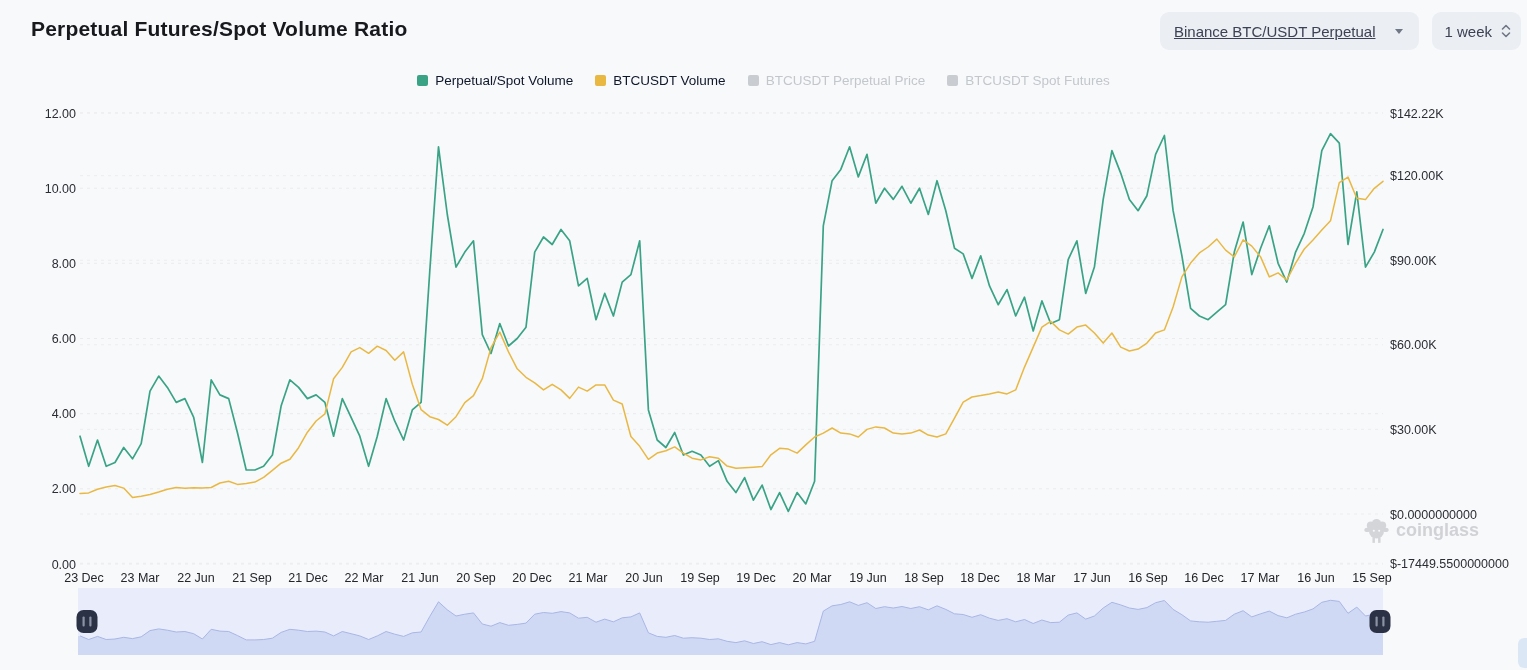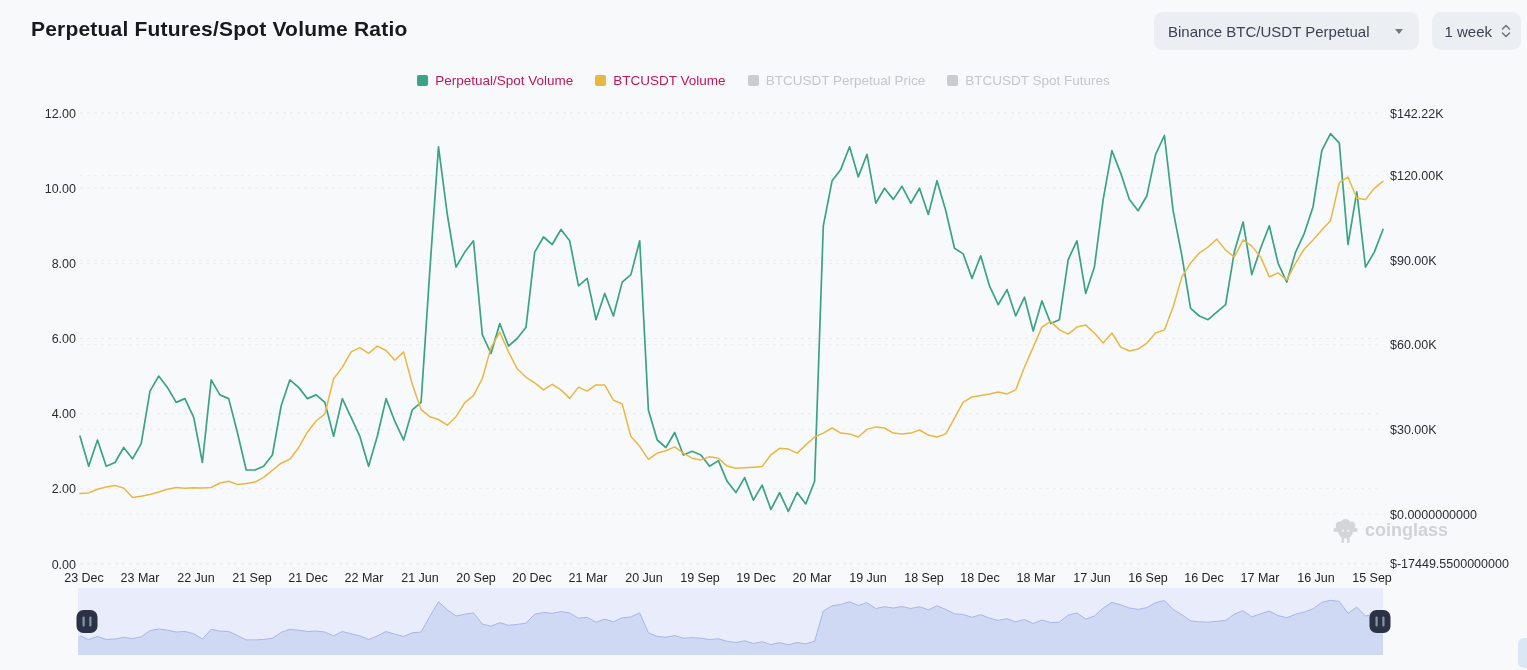--- a/index.html
+++ b/index.html
@@ -8,33 +8,33 @@
   #chart-svg{position:absolute;left:0;top:0;}
   svg text{font-family:"Liberation Sans",sans-serif;}
 
   .page-title{position:absolute;left:31px;top:17px;font-size:21px;font-weight:700;
               color:#17191d;letter-spacing:.2px;}
 
   .controls{position:absolute;top:12px;right:6px;display:flex;gap:13px;}
   .ctl{height:38px;background:#ebeef3;border-radius:9px;display:flex;align-items:center;
        color:#3c4254;font-size:15px;border:none;cursor:pointer;
        font-family:"Liberation Sans",sans-serif;}
-  .ctl.symbol{padding:0 16px 0 14px;gap:26px;}
+  .ctl.symbol{padding:0 16px 0 14px;gap:20px;text-decoration:underline;}
   .ctl.interval{padding:0 10px 0 12px;gap:9px;align-items:center;}
   .caret-down{width:0;height:0;border-left:4.5px solid transparent;
               border-right:4.5px solid transparent;border-top:5.5px solid #707786;}
 
   .legend{position:absolute;top:73px;left:0;right:0;display:flex;
           justify-content:center;align-items:center;gap:22px;}
   .legend-item{display:flex;align-items:center;gap:7px;cursor:pointer;}
   .legend-item .swatch{width:11px;height:11px;border-radius:2px;background:#ccc;}
-  .legend-item .lab{font-size:13.5px;color:#be185d;}
+  .legend-item .lab{font-size:13.5px;color:#0f172a;}
   .legend-item.disabled .lab{color:#c3c7cc;}
 
-  .watermark{position:absolute;left:1332px;top:517px;display:flex;align-items:center;
+  .watermark{position:absolute;left:1363px;top:517px;display:flex;align-items:center;
              gap:6px;color:#d1d2d6;font-size:18px;font-weight:700;}
   .corner{position:absolute;right:0;bottom:2px;width:9px;height:30px;
           background:#dce7f6;border-radius:6px 0 0 6px;}
 </style>
 </head>
 <body>
 
 <div class="screen">
 
   <svg id="chart-svg" width="1527" height="670" viewBox="0 0 1527 670">

